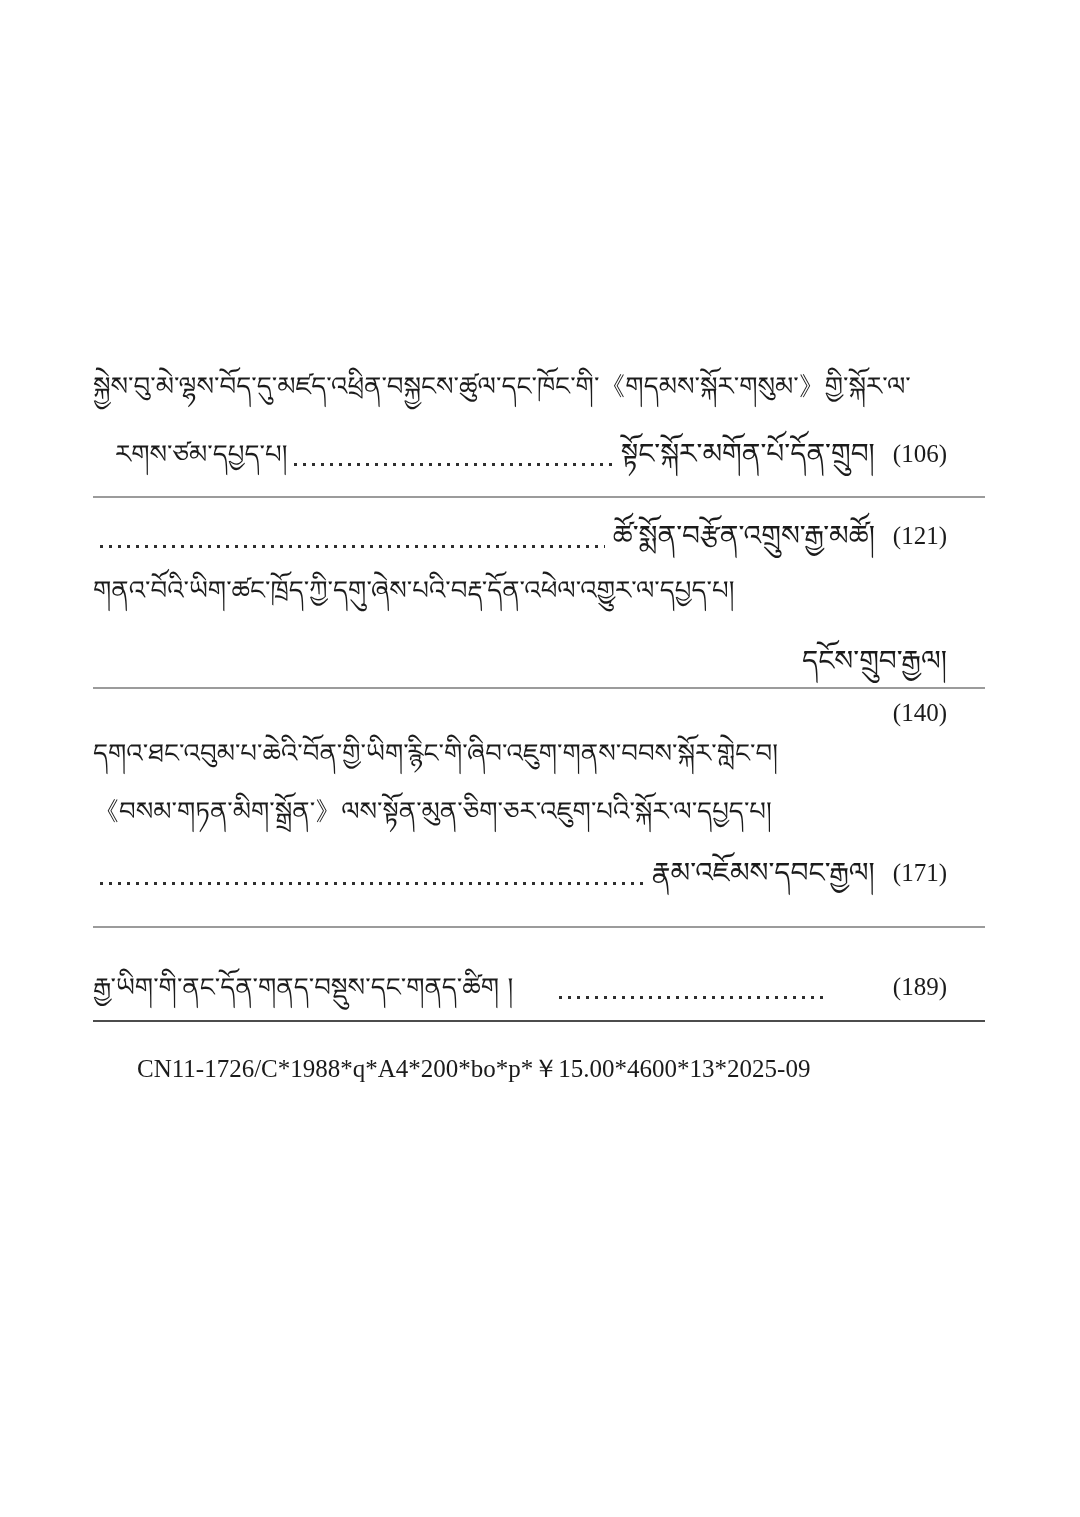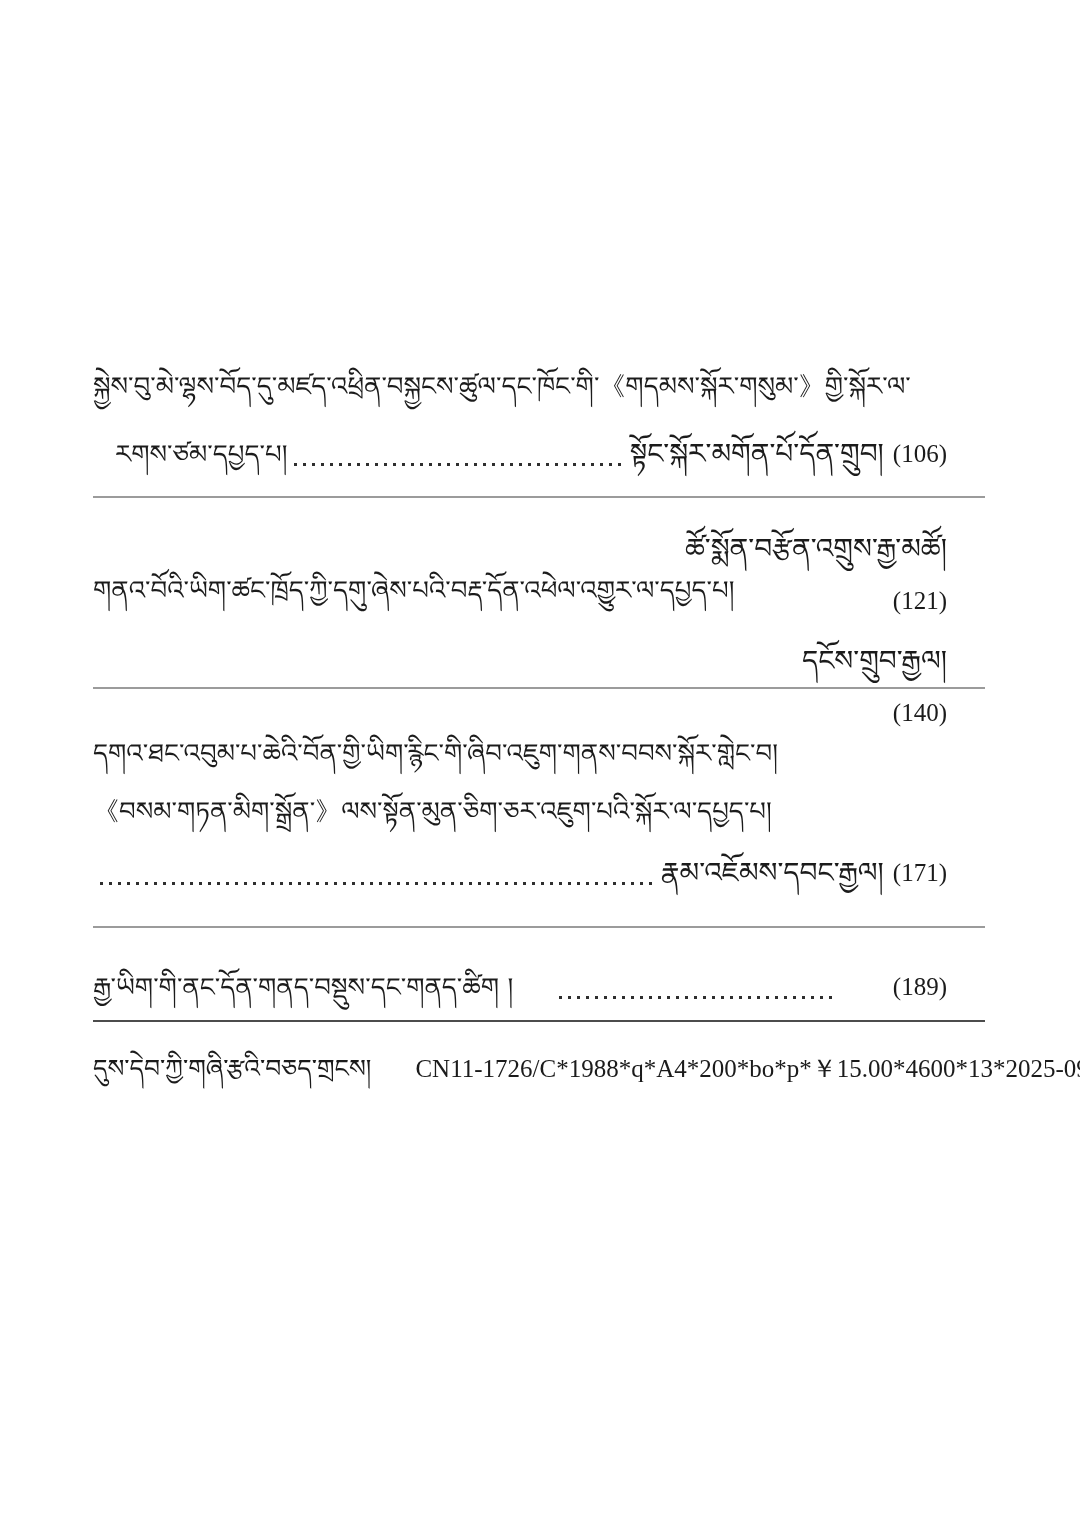--- a/index.html
+++ b/index.html
@@ -23,36 +23,36 @@
   .indent { padding-left: 22px; }
   .leader {
     flex: 1 1 auto; height: 5px; margin: 0 8px 13px 6px;
     background-image: radial-gradient(circle at 2.5px 2.5px, #2e2e2e 1.5px, transparent 2px);
     background-size: 9px 5px; background-repeat: repeat-x;
     align-self: flex-end; min-width: 30px;
   }
   .author { font-size: 28px; line-height: 52px; white-space: nowrap; }
   .page-num {
     font-family: "Liberation Serif", "DejaVu Serif", serif;
-    font-size: 25px; line-height: 52px; margin-left: 9px; white-space: nowrap;
+    font-size: 25px; line-height: 52px; margin-left: 18px; white-space: nowrap;
   }
   .rule { height: 2px; background: #9b9b9b; width: 100%; }
   .rule-dark { height: 2px; background: #4c4c4c; width: 100%; }
   .colophon { display: flex; align-items: flex-end; margin-top: 22px; }
   .colophon .tib { font-size: 25px; line-height: 50px; white-space: nowrap; }
   .colophon .code {
     font-family: "Liberation Serif", "DejaVu Serif", serif;
     font-size: 25px; line-height: 50px; margin-left: 44px; white-space: nowrap;
   }
   
   #e1l1 { margin-top: 352px; }
   #e1l2 { margin-top: 16px; }
   #rule1 { margin-top: 16px; }
   #e2l1 { margin-top: 44px; }
-  #e2l2 { margin-top: 12px; flex-direction: column; }
+  #e2l2 { margin-top: 12px; }
   #e3l1 { margin-top: 2px; }
   #e3l2 { margin-top: 6px; flex-direction: column; }
   #rule2 { margin-top: 13px; }
   #e4l1 { margin-top: 38px; }
   #e4l2 { margin-top: 12px; }
   #e5l1 { margin-top: 6px; }
   #e5l2 { margin-top: 10px; }
   #rule3 { margin-top: 27px; }
   #e6 { margin-top: 33px; gap: 39px; }
   #e7 { margin-top: 8px; }
@@ -102,17 +102,16 @@
   <div id="e6" class="toc-row">
     <span class="tib">རྒྱ་ཡིག་གི་ནང་དོན་གནད་བསྡུས་དང་གནད་ཚིག །</span>
     <span class="leader"></span>
     <span class="page-num">(189)</span>
   </div>
 
 
   <div id="rule4" class="rule-dark"></div>
 
   <div class="colophon">
-    <span class="tib">དུས་དེབ་ཀྱི་གཞི་རྩའི་བཅད་གྲངས།</span>
     <span class="code">CN11-1726/C*1988*q*A4*200*bo*p*￥15.00*4600*13*2025-09</span>
   </div>
 
 </div>
 
 </body></html>

